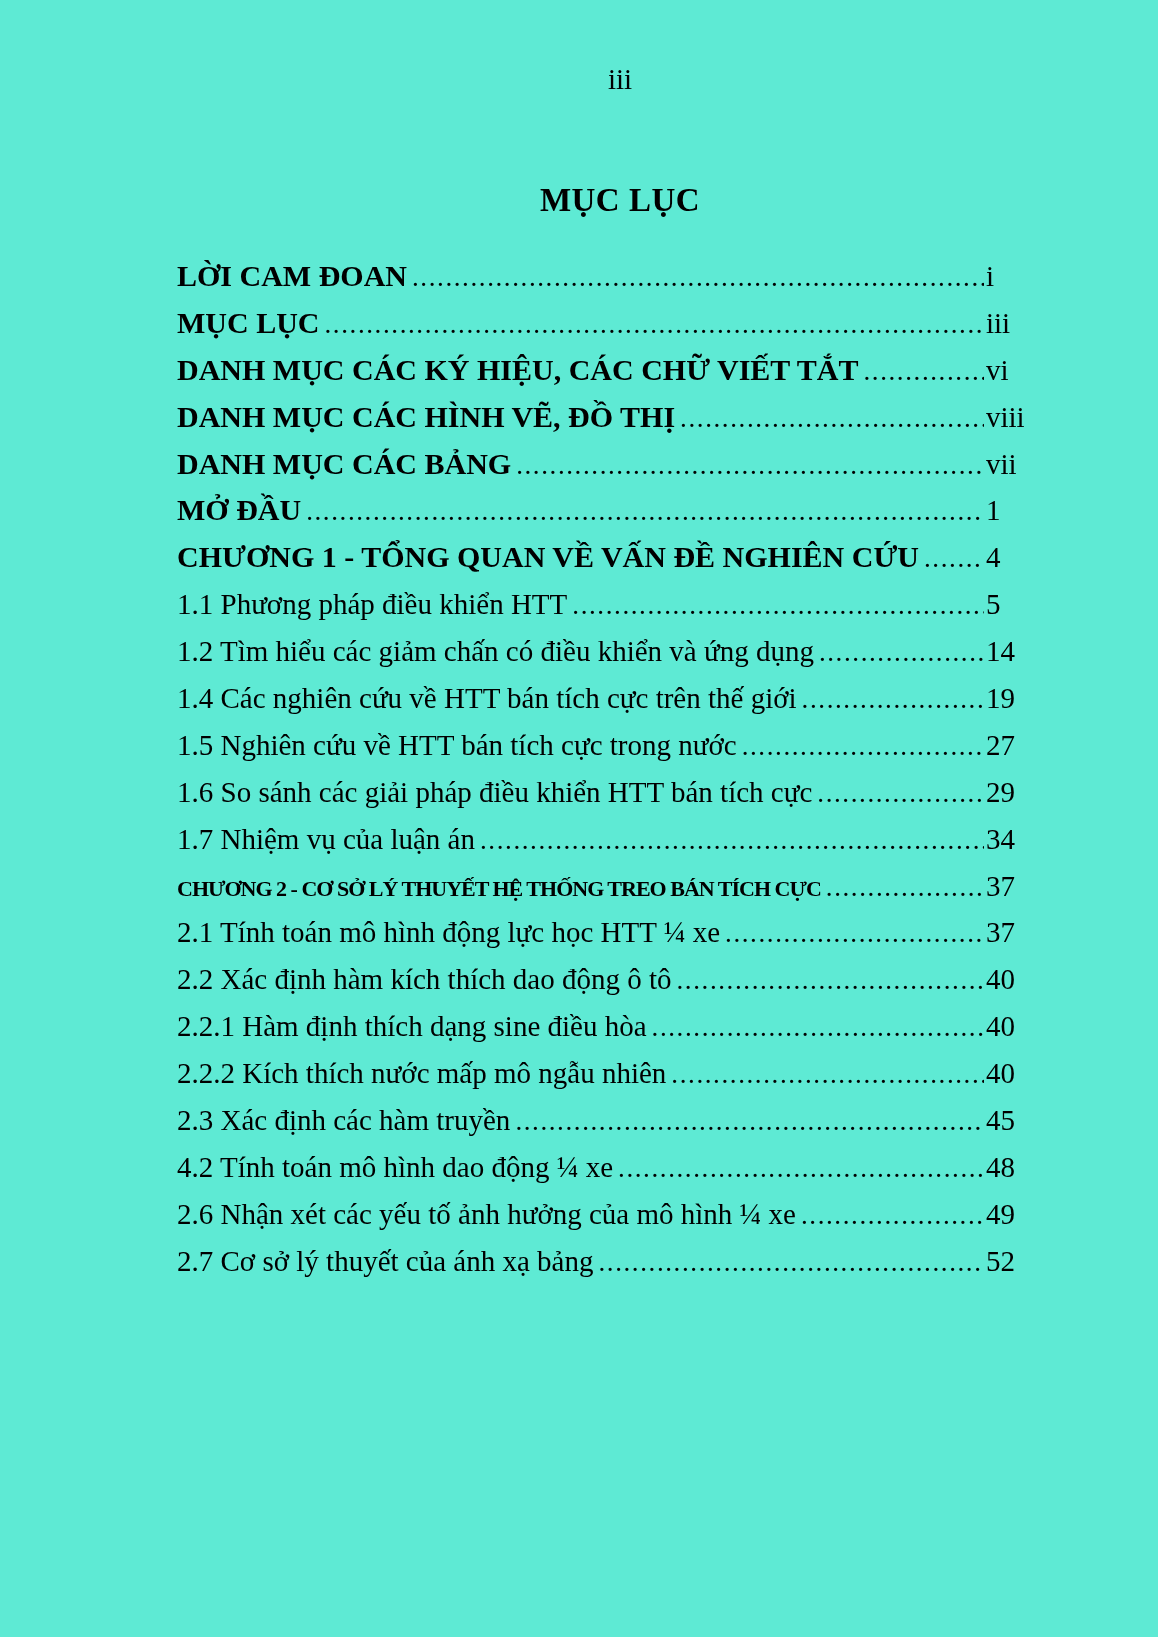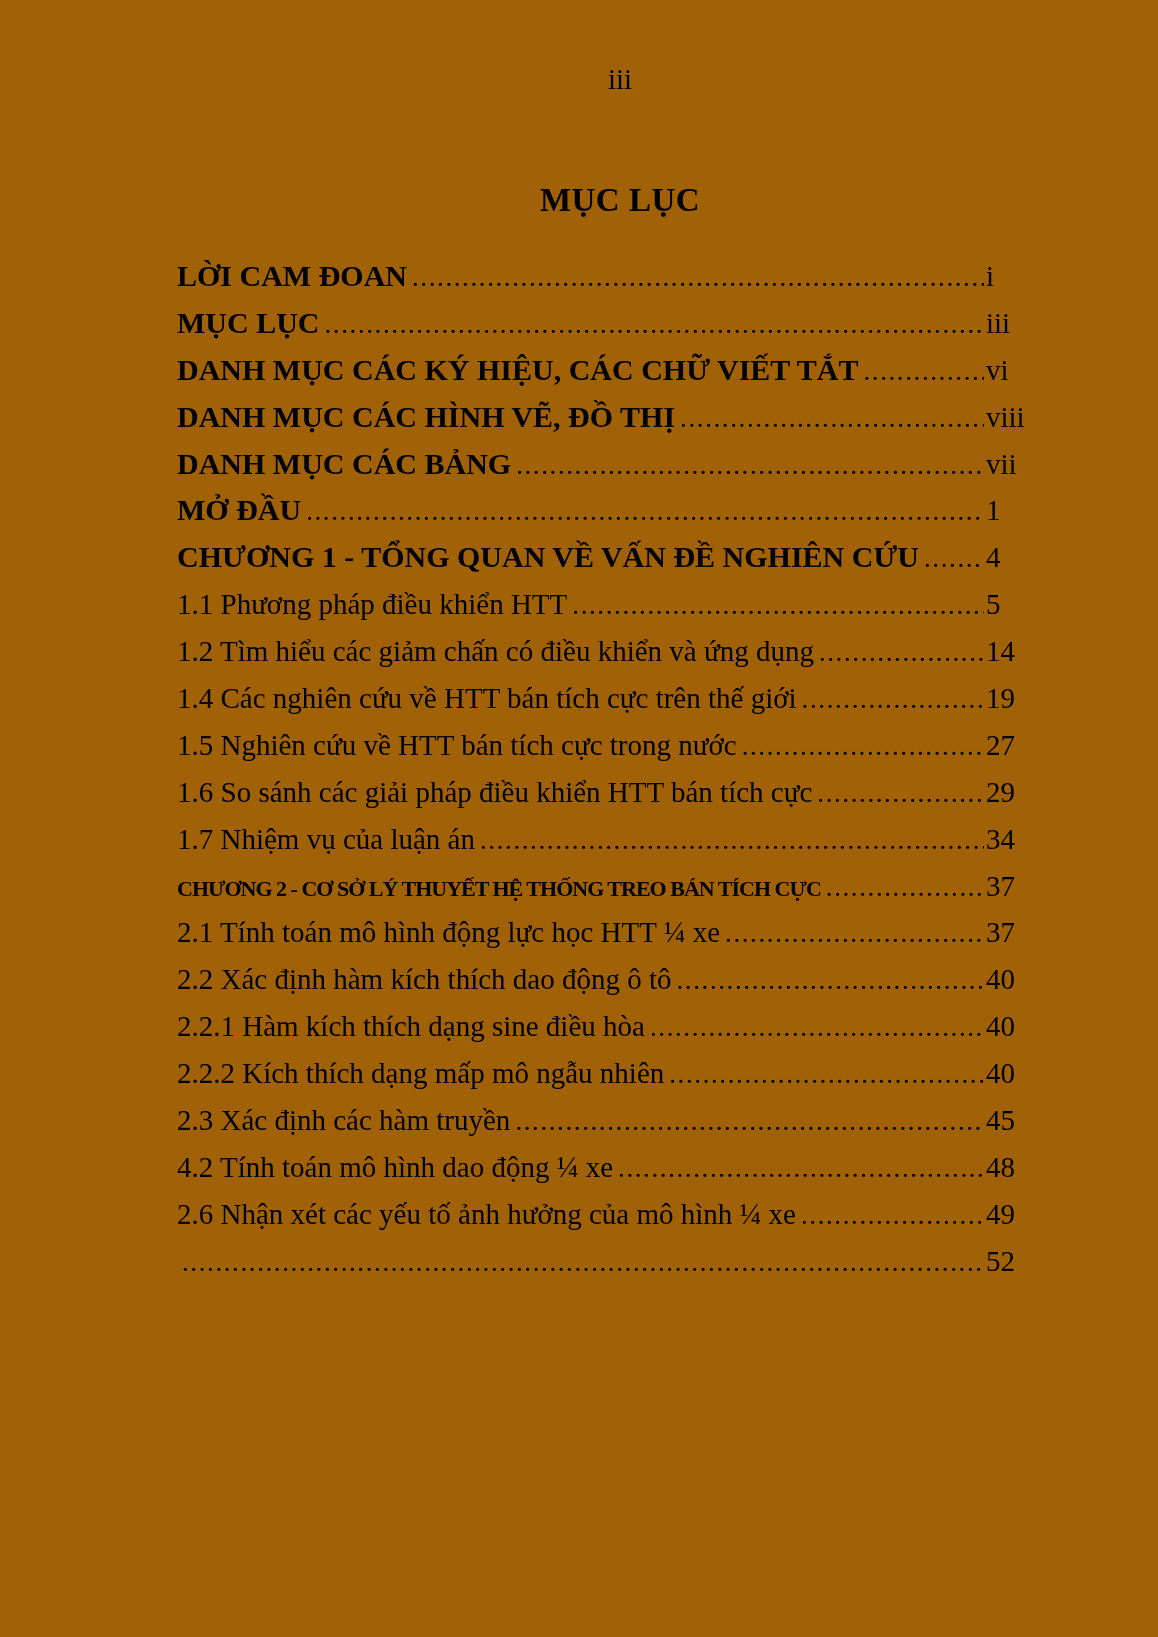--- a/index.html
+++ b/index.html
@@ -1,20 +1,20 @@
 <!DOCTYPE html>
 <html><head>
 <meta charset="utf-8">
 <style>
   html,body{margin:0;padding:0;background:#e8e8e8;}
   .page{
     position:relative;
     width:1158px;height:1637px;
     margin:0 auto;
-    background:#a16207;
+    background:#5eead4;
     color:#000;
     font-family:"Liberation Serif", serif;
     overflow:hidden;
   }
   .hdr-pageno{
     position:absolute;top:62px;left:180px;width:880px;
     text-align:center;font-size:29px;line-height:34px;
   }
   .doc-title{
     position:absolute;top:180px;left:180px;width:880px;
@@ -146,27 +146,27 @@
       <span class="pg">37</span>
     </div>
 
     <div class="row">
       <span class="lbl">2.2 Xác định hàm kích thích dao động ô tô</span>
       <span class="leader"></span>
       <span class="pg">40</span>
     </div>
 
     <div class="row">
-      <span class="lbl">2.2.1 Hàm kích thích dạng sine điều hòa</span>
+      <span class="lbl">2.2.1 Hàm định thích dạng sine điều hòa</span>
       <span class="leader"></span>
       <span class="pg">40</span>
     </div>
 
     <div class="row">
-      <span class="lbl">2.2.2 Kích thích dạng mấp mô ngẫu nhiên</span>
+      <span class="lbl">2.2.2 Kích thích nước mấp mô ngẫu nhiên</span>
       <span class="leader"></span>
       <span class="pg">40</span>
     </div>
 
     <div class="row">
       <span class="lbl">2.3 Xác định các hàm truyền</span>
       <span class="leader"></span>
       <span class="pg">45</span>
     </div>
 
@@ -177,18 +177,19 @@
       <span class="pg">48</span>
     </div>
 
     <div class="row">
       <span class="lbl">2.6 Nhận xét các yếu tố ảnh hưởng của mô hình ¼ xe</span>
       <span class="leader"></span>
       <span class="pg">49</span>
     </div>
 
     <div class="row">
+      <span class="lbl">2.7 Cơ sở lý thuyết của ánh xạ bảng</span>
       <span class="leader"></span>
       <span class="pg">52</span>
     </div>
 
   </div>
 </div>
 
 </body></html>

